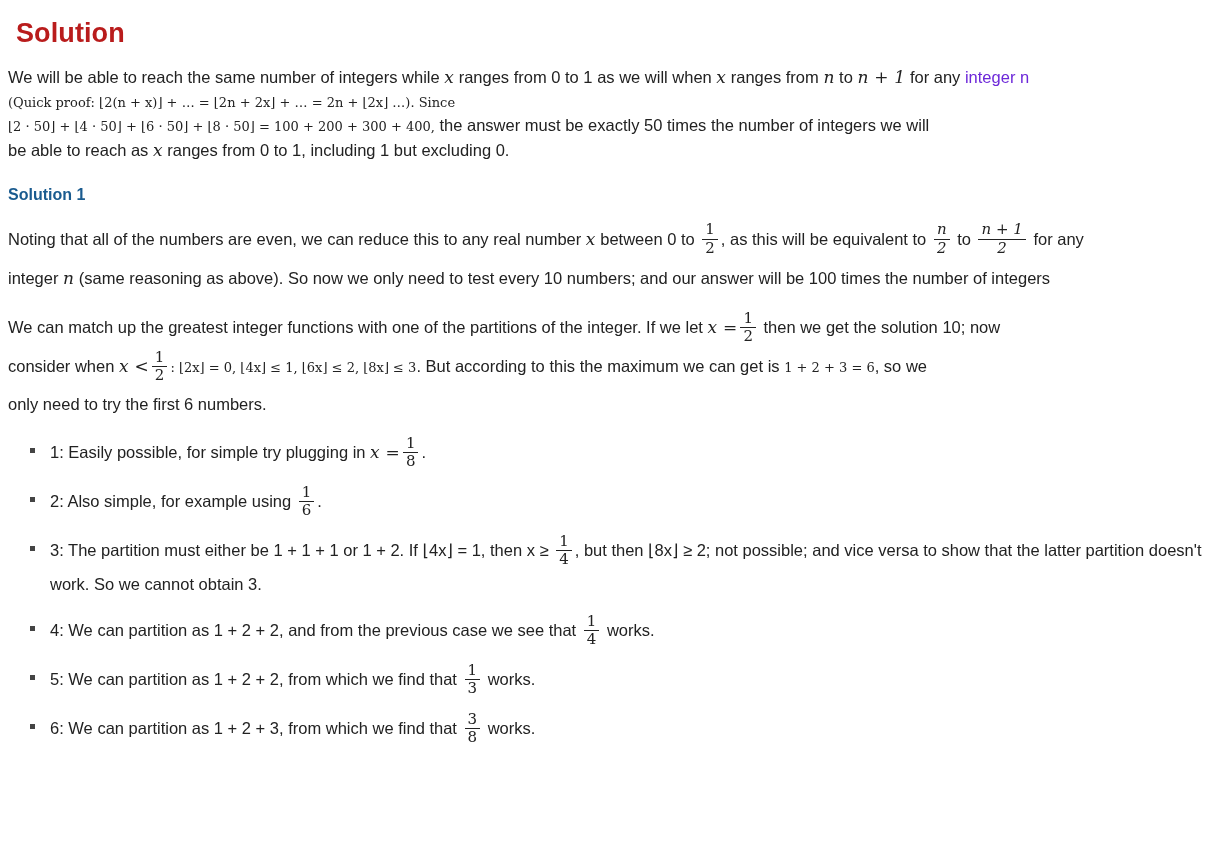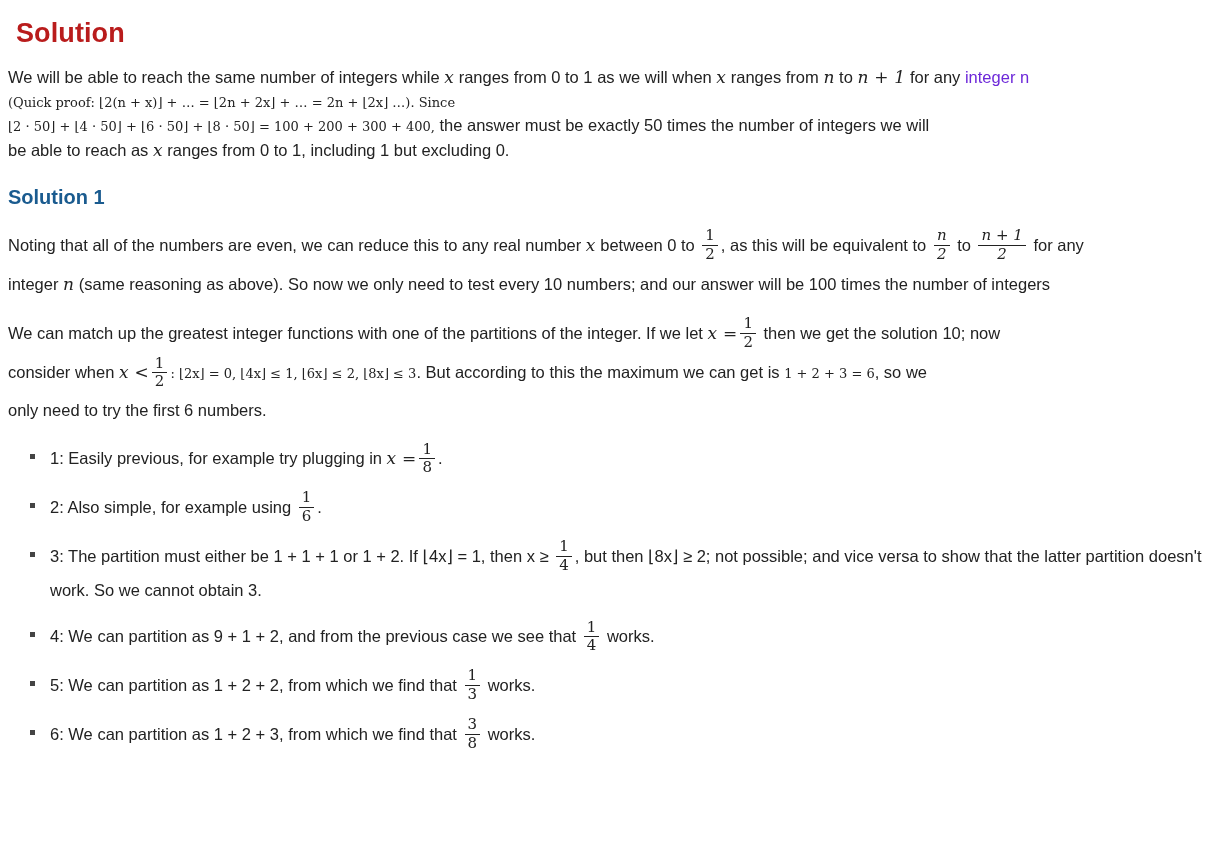--- a/index.html
+++ b/index.html
@@ -21,21 +21,21 @@
   }
   h2.section-title {
     color: #b91c1c;
     font-size: 27px;
     font-weight: bold;
     margin: 6px 0 12px 8px;
     letter-spacing: 0.1px;
   }
   h3.sub-title {
     color: #1a5b8f;
-    font-size: 20px;
+    font-size: 16px;
     font-weight: bold;
     margin: 20px 0 14px 0;
   }
   p.para {
     margin: 0 0 10px 0;
   }
   p.para.spaced {
     margin-bottom: 16px;
   }
   .link {
@@ -121,30 +121,30 @@
 
 
   <p class="para tall-line">
     <span>We can match up the greatest integer functions with one of the partitions of the integer. If we let </span><span class="m">x =</span><span class="frac"><span class="num">1</span><span class="den">2</span></span><span> then we get the solution 10; now</span><br>
     <span>consider when </span><span class="m">x &lt;</span><span class="frac"><span class="num">1</span><span class="den">2</span></span><span class="mr">: ⌊2x⌋ = 0, ⌊4x⌋ ≤ 1, ⌊6x⌋ ≤ 2, ⌊8x⌋ ≤ 3</span><span>. But according to this the maximum we can get is </span><span class="mr">1 + 2 + 3 = 6</span><span>, so we</span><br>
     <span>only need to try the first 6 numbers.</span>
   </p>
 
   <ul class="bullets">
     <li>
-      <span>1: Easily previous, for example try plugging in </span><span class="m">x =</span><span class="frac"><span class="num">1</span><span class="den">8</span></span><span>.</span>
+      <span>1: Easily possible, for simple try plugging in </span><span class="m">x =</span><span class="frac"><span class="num">1</span><span class="den">8</span></span><span>.</span>
     </li>
     <li>
       <span>2: Also simple, for example using </span><span class="m"></span><span class="frac"><span class="num">1</span><span class="den">6</span></span><span>.</span>
     </li>
     <li>
       <span>3: The partition must either be 1 + 1 + 1 or 1 + 2. If ⌊4x⌋ = 1, then x ≥ </span><span class="m"></span><span class="frac"><span class="num">1</span><span class="den">4</span></span><span>, but then ⌊8x⌋ ≥ 2; not possible; and vice versa to show that the latter partition doesn't work. So we cannot obtain 3.</span>
     </li>
     <li>
-      <span>4: We can partition as 9 + 1 + 2, and from the previous case we see that </span><span class="m"></span><span class="frac"><span class="num">1</span><span class="den">4</span></span><span> works.</span>
+      <span>4: We can partition as 1 + 2 + 2, and from the previous case we see that </span><span class="m"></span><span class="frac"><span class="num">1</span><span class="den">4</span></span><span> works.</span>
     </li>
     <li>
       <span>5: We can partition as 1 + 2 + 2, from which we find that </span><span class="m"></span><span class="frac"><span class="num">1</span><span class="den">3</span></span><span> works.</span>
     </li>
     <li>
       <span>6: We can partition as 1 + 2 + 3, from which we find that </span><span class="m"></span><span class="frac"><span class="num">3</span><span class="den">8</span></span><span> works.</span>
     </li>
   </ul>
 
   <p class="para">

